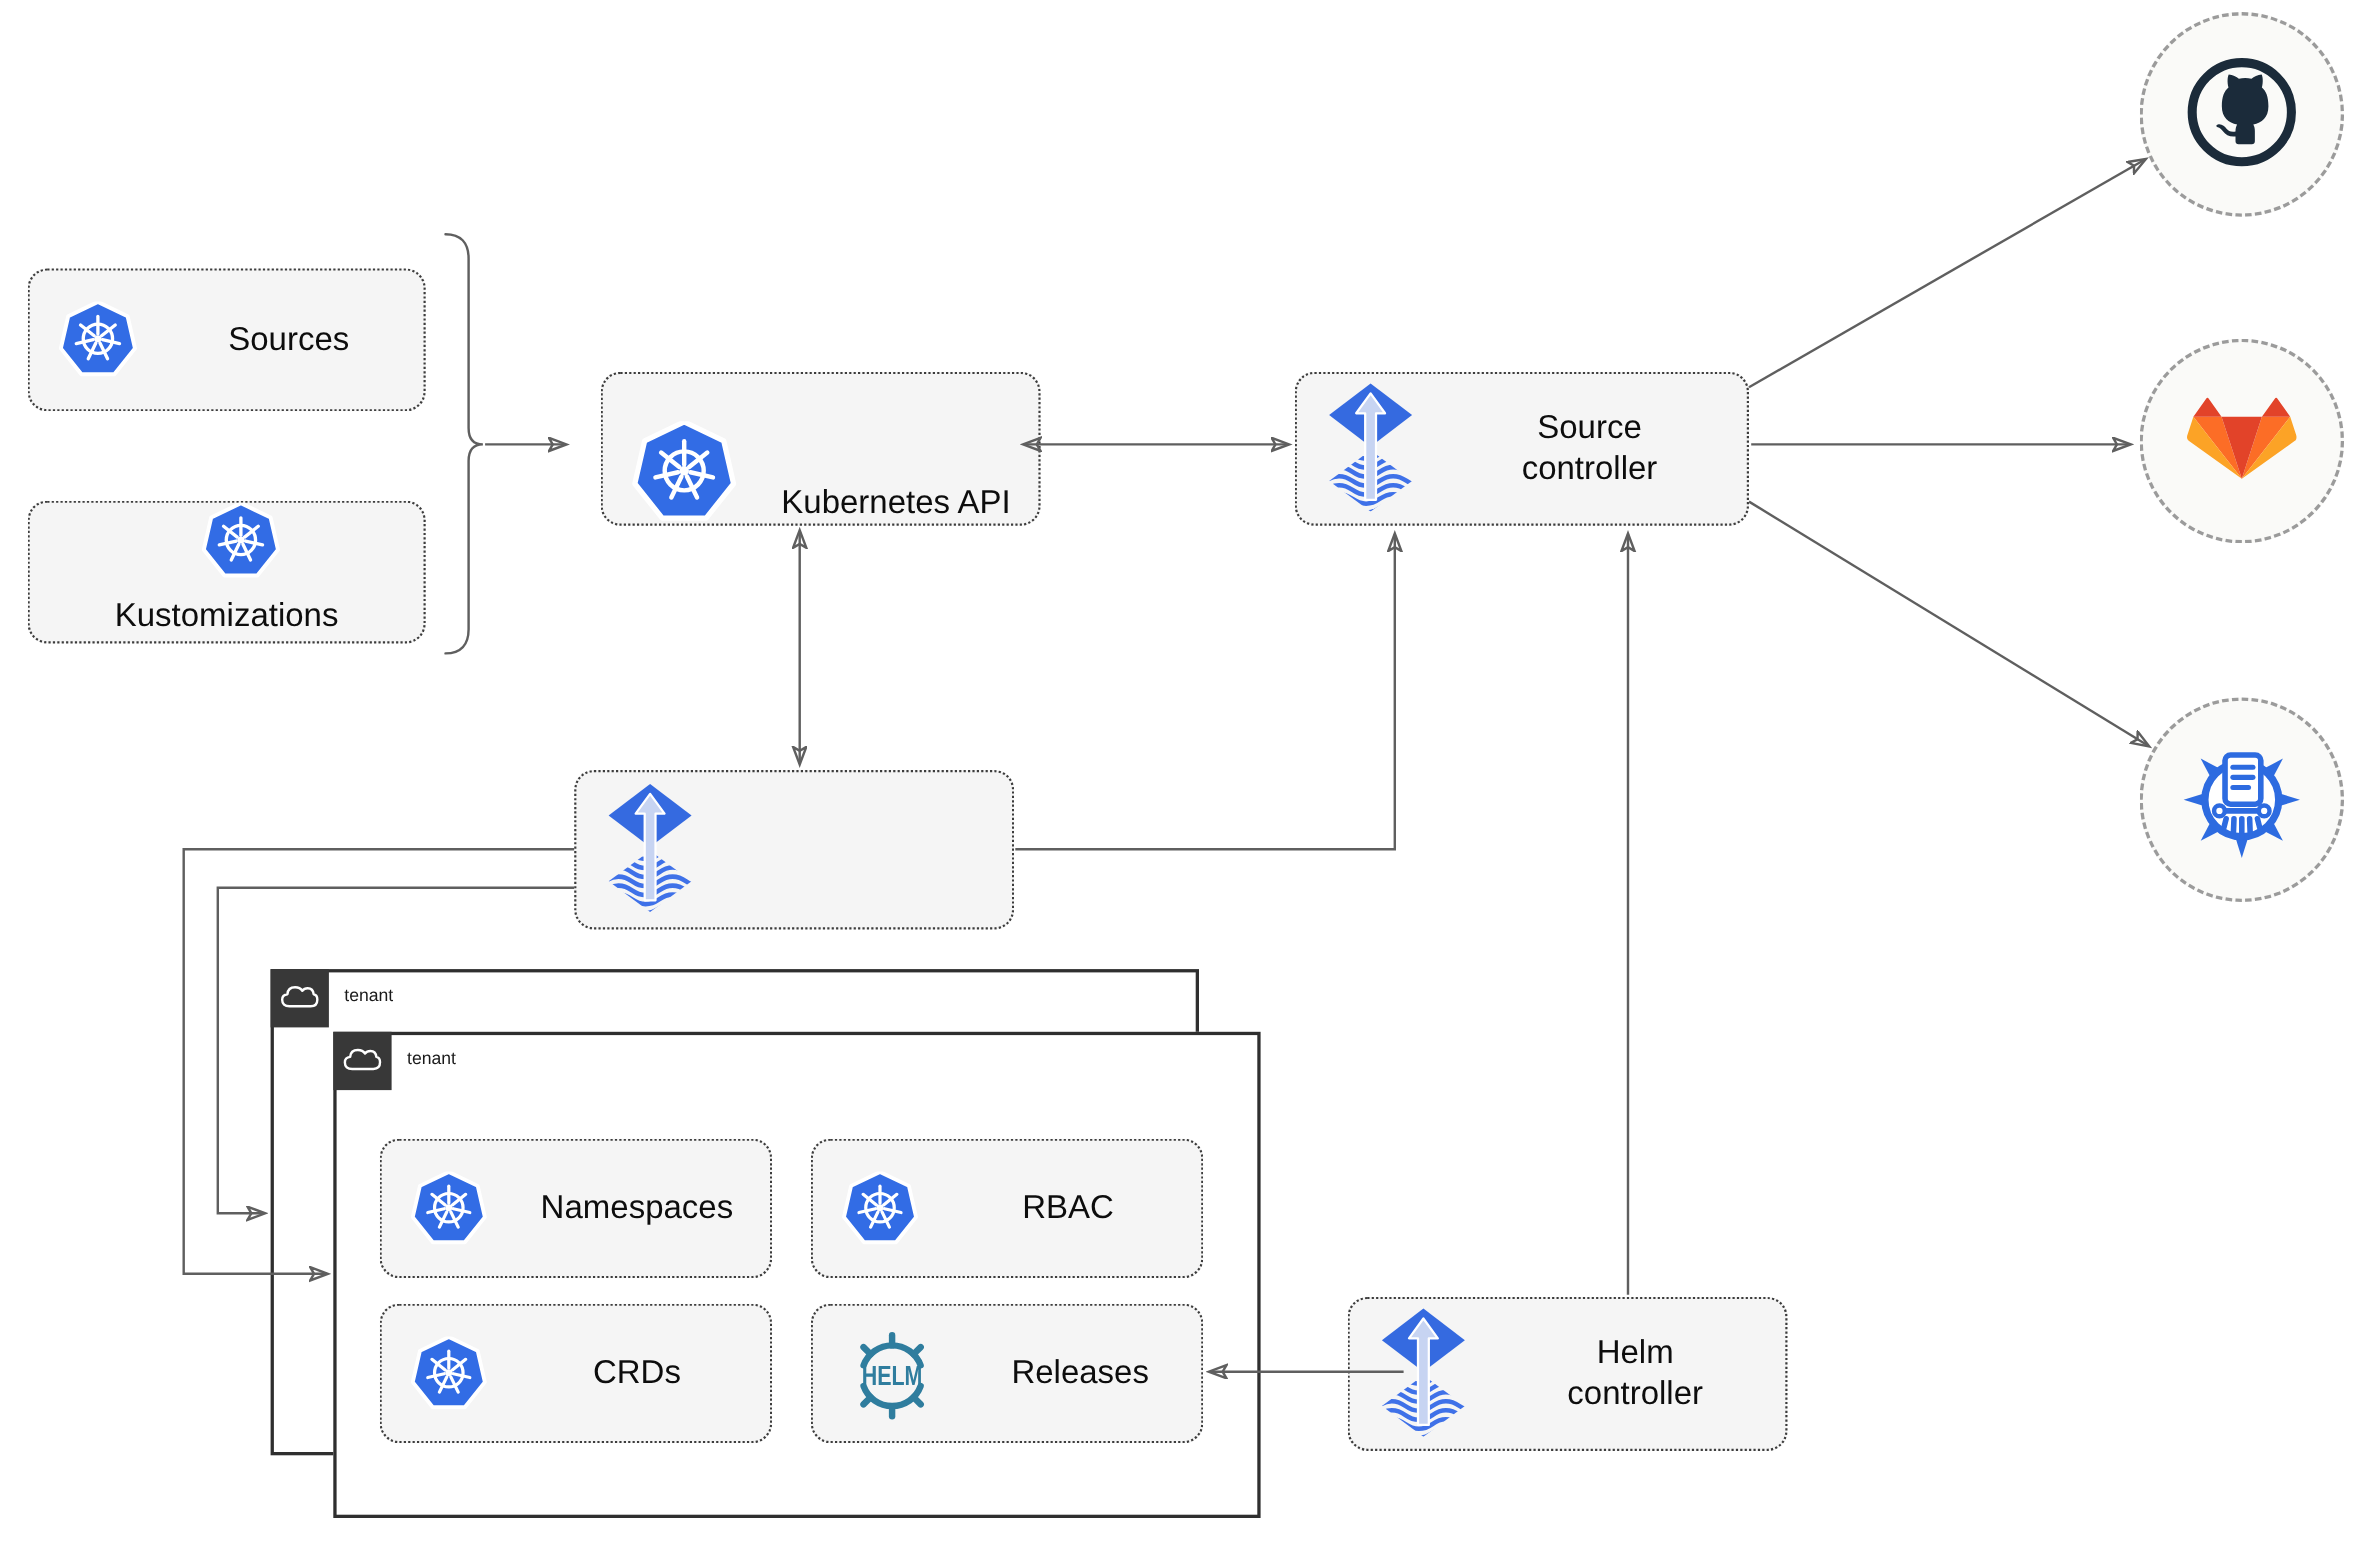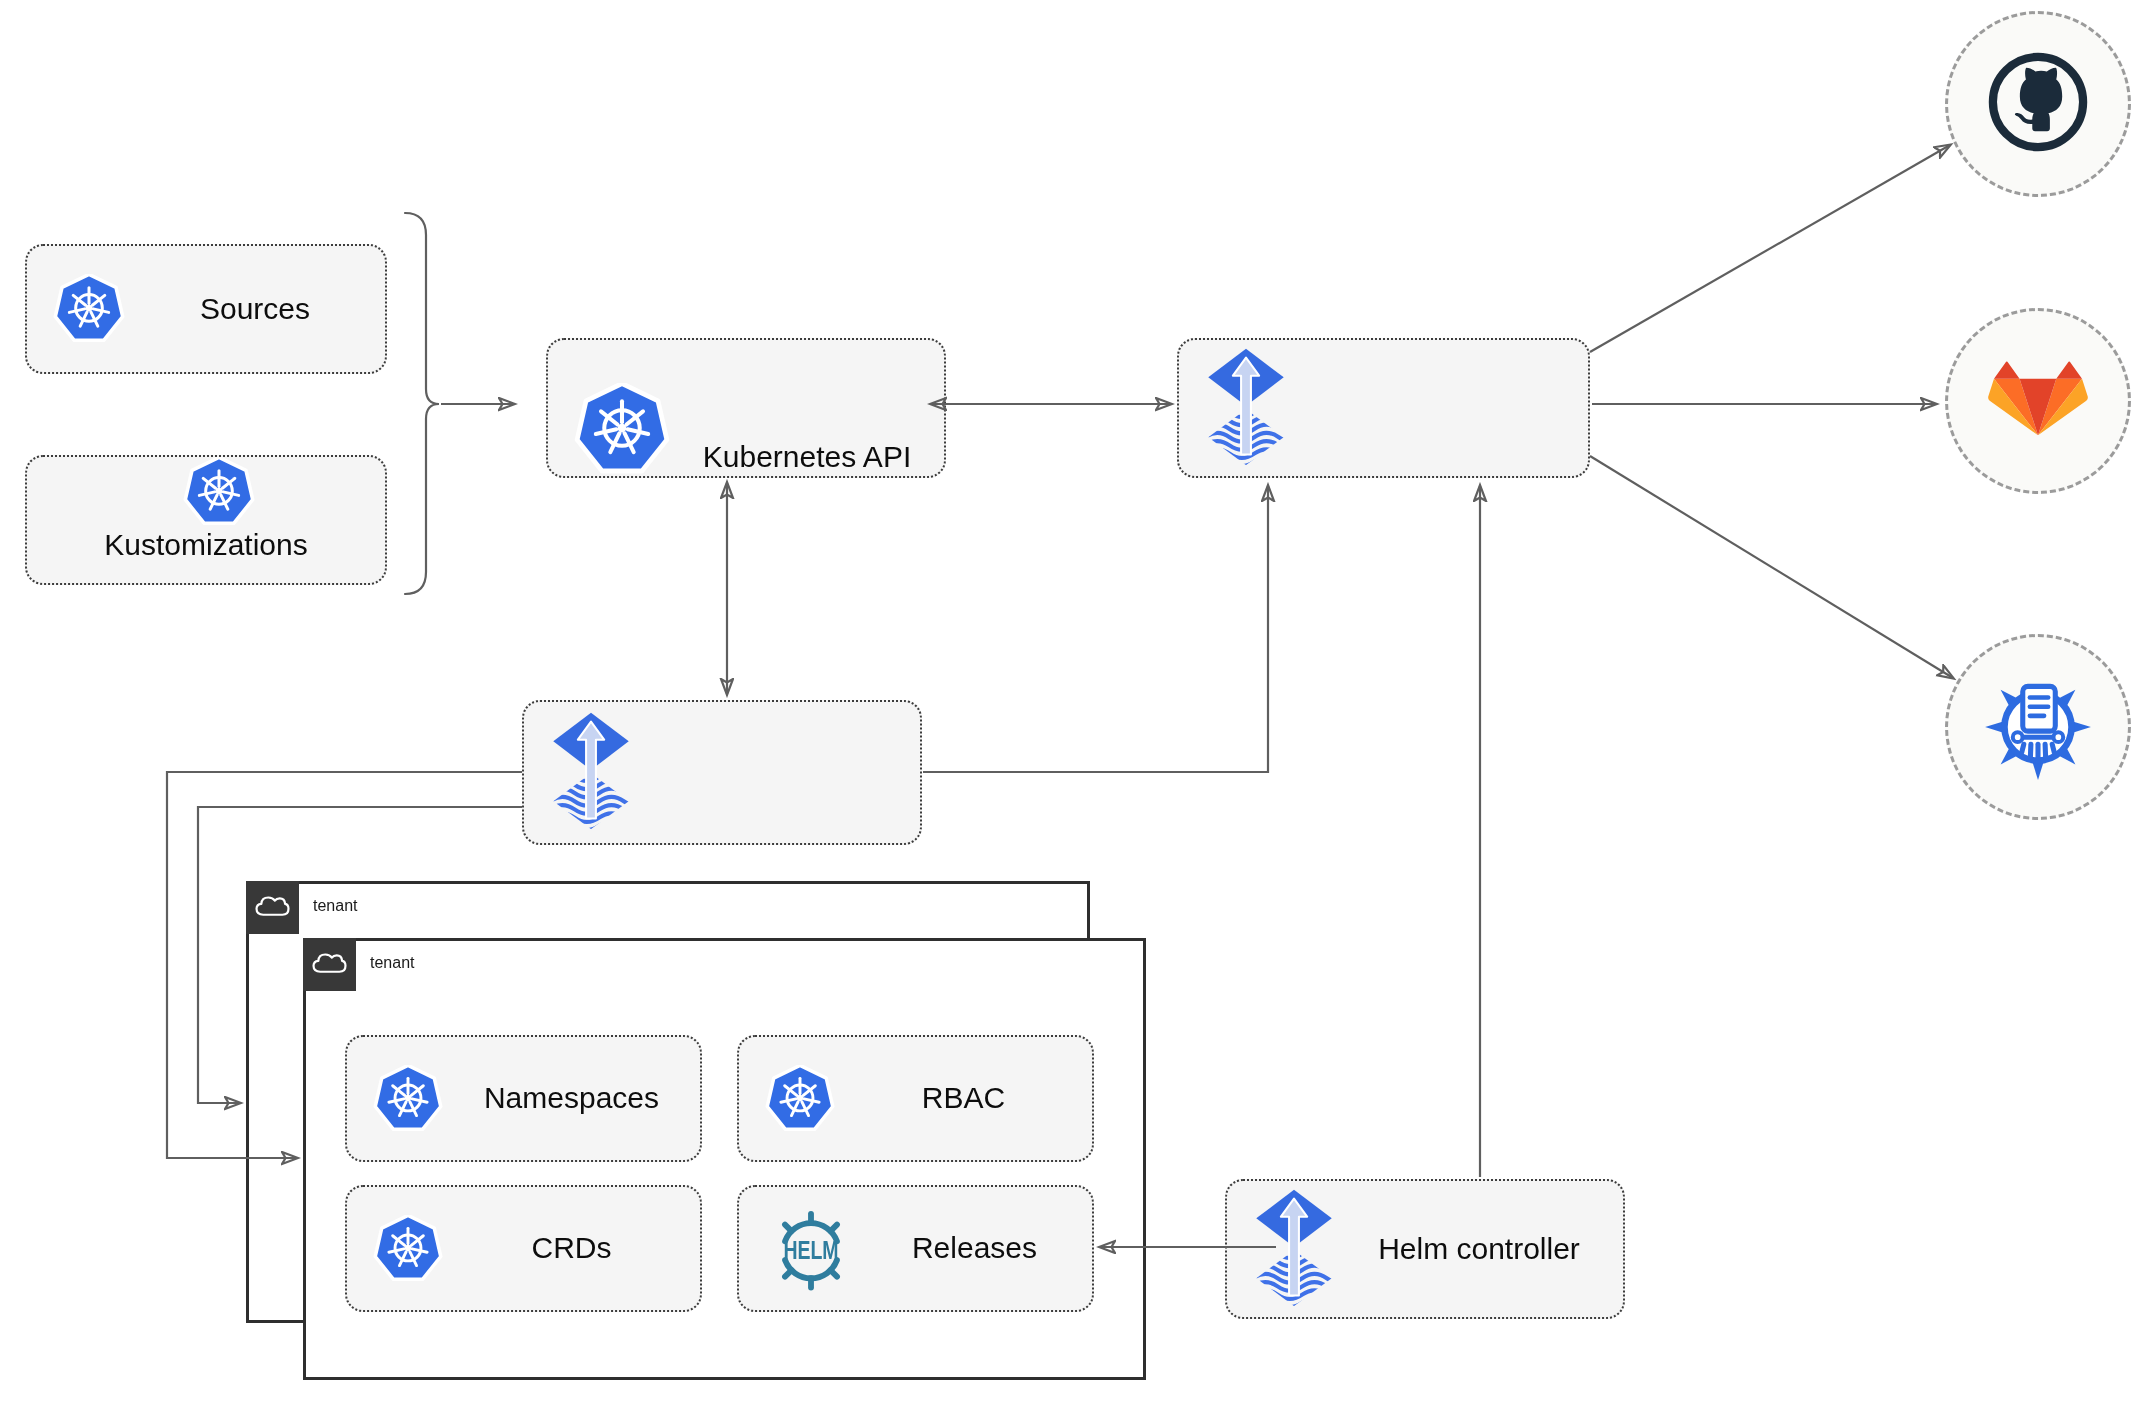--- a/index.html
+++ b/index.html
@@ -2,21 +2,21 @@
 <html><head>
 <meta charset="utf-8">
 <style>
   html,body{margin:0;padding:0;background:#ffffff;}
   body{width:2144px;height:1407px;position:relative;overflow:hidden;
        font-family:"Liberation Sans","DejaVu Sans",sans-serif;color:#0d0d0d;}
 
   
   .node{position:absolute;display:flex;align-items:center;
         background:#f5f5f5;border:2px dotted #3c3c3c;border-radius:18px;
-        font-size:30px;line-height:1.22;z-index:3;box-sizing:border-box;}
+        font-size:30px;line-height:1.22;z-index:3;box-sizing:border-box;gap:15px;}
   .node .icon{display:flex;align-items:center;justify-content:center;flex:0 0 auto;margin-left:26px;text-decoration:underline;}
   .node .label{flex:1;text-align:center;padding:0 12px;}
   .node .label.two-line{padding:0 42px;}
 
   
   .circle{position:absolute;width:186px;height:186px;border-radius:50%;
           background:#fafaf8;border:3px dashed #9b9b9b;
           display:flex;align-items:center;justify-content:center;z-index:3;box-sizing:border-box;}
 
   
@@ -130,20 +130,21 @@
         <path d="M0,100 c10,-7 20,-7 30,0 c10,7 20,7 30,0 c10,-7 20,-7 30,0 c10,7 20,7 30,0"></path>
         <path d="M0,110 c10,-7 20,-7 30,0 c10,7 20,7 30,0 c10,-7 20,-7 30,0 c10,7 20,7 30,0"></path>
         <path d="M0,120 c10,-7 20,-7 30,0 c10,7 20,7 30,0 c10,-7 20,-7 30,0 c10,7 20,7 30,0"></path>
         <path d="M0,130 c10,-7 20,-7 30,0 c10,7 20,7 30,0 c10,-7 20,-7 30,0 c10,7 20,7 30,0"></path>
         <path d="M0,140 c10,-7 20,-7 30,0 c10,7 20,7 30,0 c10,-7 20,-7 30,0 c10,7 20,7 30,0"></path>
       </g>
       <polygon points="50,2 96,37 50,72 4,37" fill="#356ae0"></polygon>
       <path d="M50,13 L66,35 L56,35 L56,131 L44,131 L44,35 L34,35 Z" fill="#c7d4f2" stroke="#ffffff" stroke-width="2.5" stroke-linejoin="round"></path>
     </svg>
   </span>
+  <span class="label two-line">Source controller</span>
 </div>
 
 <div class="node" style="left:522px;top:700px;width:400px;height:145px;">
   <span class="icon">
     <svg width="82" height="123" viewBox="0 0 100 150">
       <defs>
           <clipPath id="fluxclip-b">
             <polygon points="50,76 96,110 50,144 4,110"></polygon>
           </clipPath>
         </defs>

